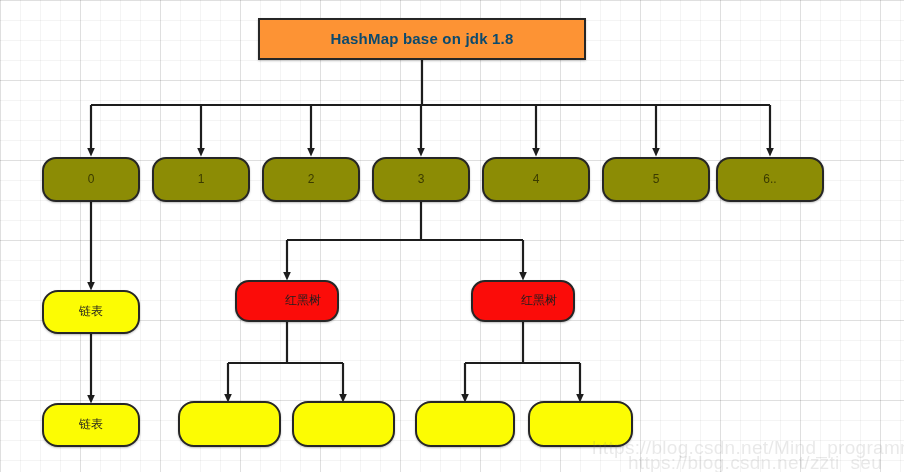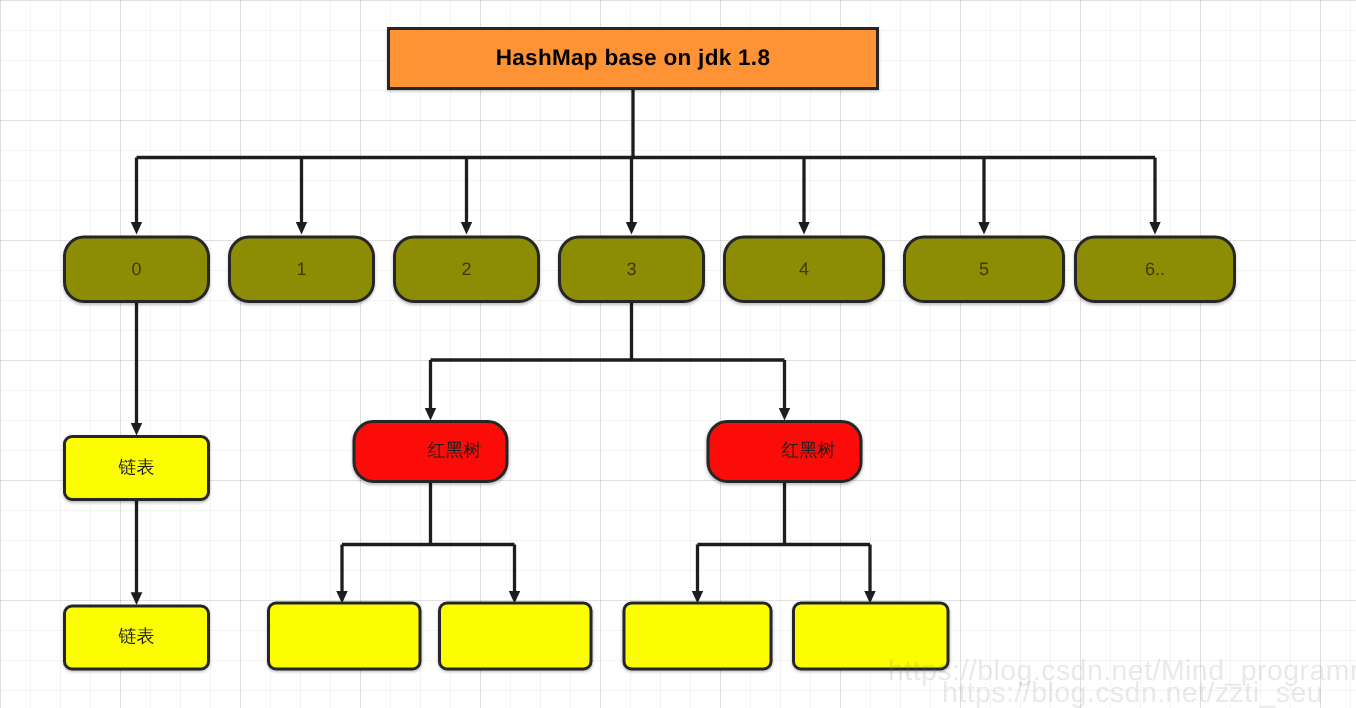--- a/index.html
+++ b/index.html
@@ -30,21 +30,21 @@
     height: 472px;
     pointer-events: none;
   }
   .node {
     position: absolute;
     box-sizing: border-box;
     display: flex;
     align-items: center;
     justify-content: center;
     border: 2px solid #262626;
-    color: #000000;
+    color: #0c4a6e;
     text-align: center;
     line-height: 1.1;
     user-select: none;
   }
   .node-title {
     border-radius: 0;
     background: #fd9334;
     font-size: 15px;
     font-weight: 700;
     letter-spacing: 0.2px;
@@ -61,21 +61,21 @@
   .node-tree {
     border-radius: 14px;
     background: #fb0c09;
     font-size: 12px;
     font-weight: 400;
     color: #1f1f1f;
     box-shadow: 0 1px 2px rgba(0,0,0,0.25);
     padding-left: 32px;
   }
   .node-list {
-    border-radius: 6px;
+    border-radius: 16px;
     background: #fcfc03;
     font-size: 12px;
     font-weight: 400;
     color: #1f1f1f;
     box-shadow: 0 1px 2px rgba(0,0,0,0.25);
   }
   .watermark {
     position: absolute;
     color: rgba(120,120,120,0.16);
     font-family: "Liberation Sans", "DejaVu Sans", sans-serif;

